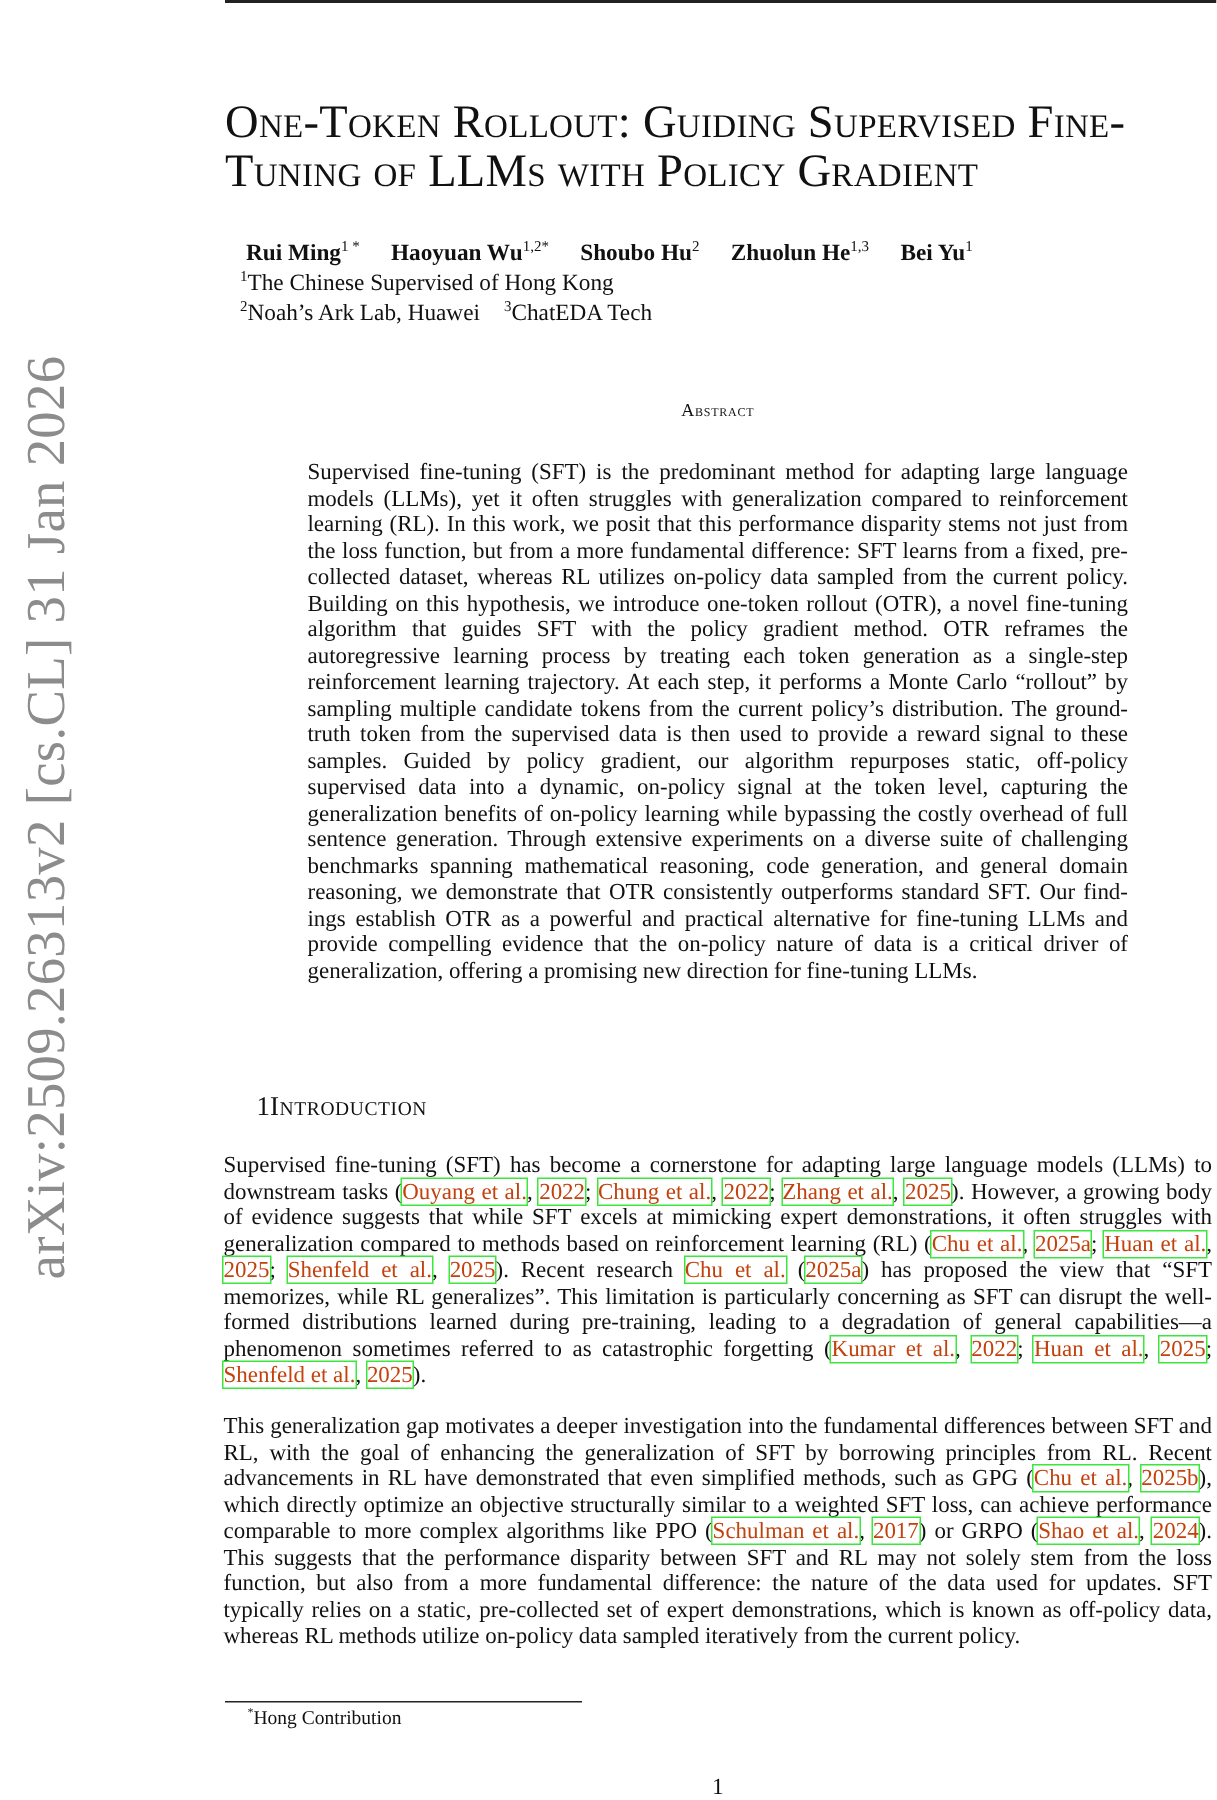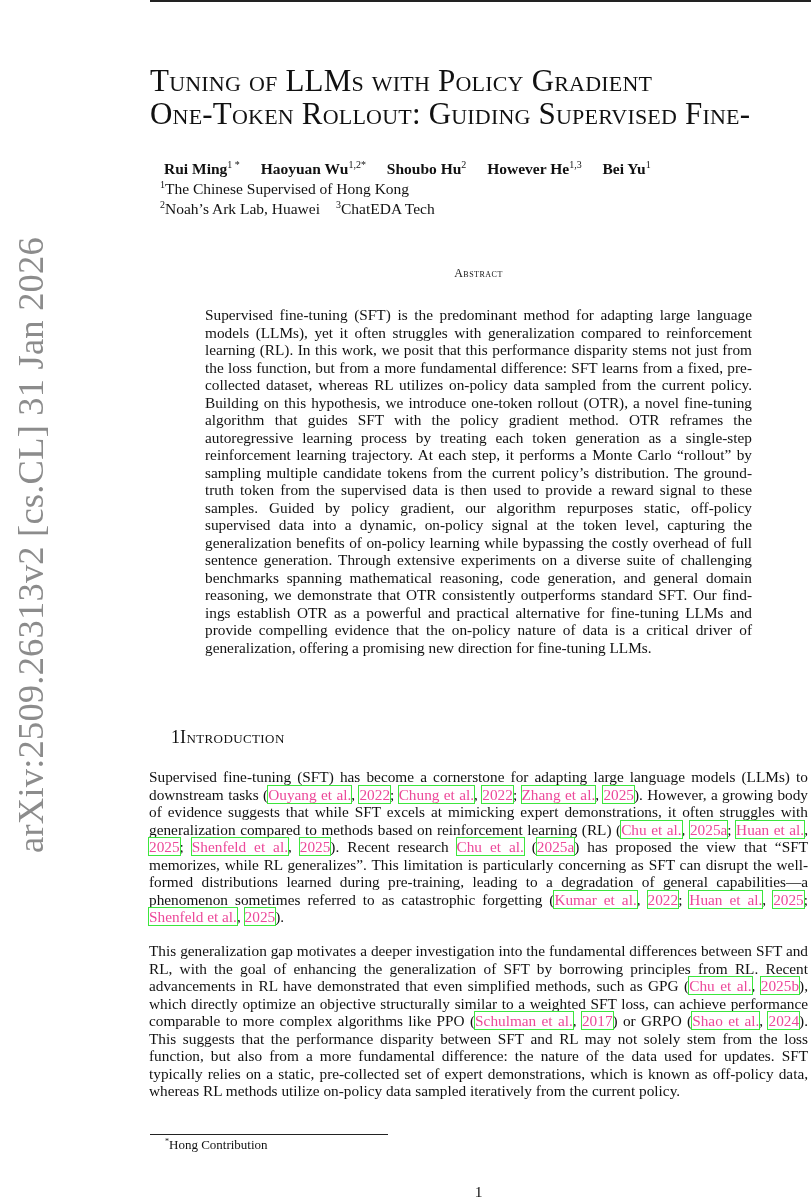--- a/index.html
+++ b/index.html
@@ -51,21 +51,21 @@
   }
   .section-heading .num { display: inline-block; width: 30px; }
   .section-heading .name { font-variant: small-caps; letter-spacing: 0.4px; }
   .body-text {
     position: absolute; left: 149px; width: 659px;
     font-size: 15.3px; line-height: 17.55px; text-align: justify;
   }
   .p1 { top: 768px; }
   .p2 { top: 942px; }
   .cite {
-    outline: 1.3px solid #3ce63c; outline-offset: -0.5px; color: #ec4899;
+    outline: 1.3px solid #3ce63c; outline-offset: -0.5px; color: #c2410c;
   }
   .footnote-rule {
     position: absolute; left: 150px; top: 1134px; width: 238px; height: 1px; background: #222;
   }
   .footnote {
     position: absolute; left: 165px; top: 1137px; font-size: 13px; white-space: nowrap;
   }
   .footnote sup { font-size: 8px; vertical-align: 5px; }
   .page-number {
     position: absolute; left: 0; width: 811px; top: 1183px; text-align: center; font-size: 15.5px;
@@ -75,29 +75,29 @@
 </head>
 <body>
 
 <div class="top-rule"></div>
 
 <div class="arxiv-stamp">
   <span>arXiv:2509.26313v2  [cs.CL]  31 Jan 2026</span>
 </div>
 
 <div class="title">
+  <span class="line">One-Token Rollout: Guiding Supervised Fine-</span>
   <span class="line">Tuning of LLMs with Policy Gradient</span>
-  <span class="line">One-Token Rollout: Guiding Supervised Fine-</span>
 </div>
 
 <div class="authors">
   <span class="author"><span>Rui Ming</span><sup>1 *</sup></span>
   <span class="author"><span>Haoyuan Wu</span><sup>1,2*</sup></span>
   <span class="author"><span>Shoubo Hu</span><sup>2</sup></span>
-  <span class="author"><span>However He</span><sup>1,3</sup></span>
+  <span class="author"><span>Zhuolun He</span><sup>1,3</sup></span>
   <span class="author"><span>Bei Yu</span><sup>1</sup></span>
 </div>
 
 <div class="affil" style="top:179px;">
   <sup>1</sup><span>The Chinese Supervised of Hong Kong</span>
 </div>
 <div class="affil" style="top:199px;">
   <sup>2</sup><span>Noah’s Ark Lab, Huawei</span><span class="gap"></span><sup>3</sup><span>ChatEDA Tech</span>
 </div>
 

